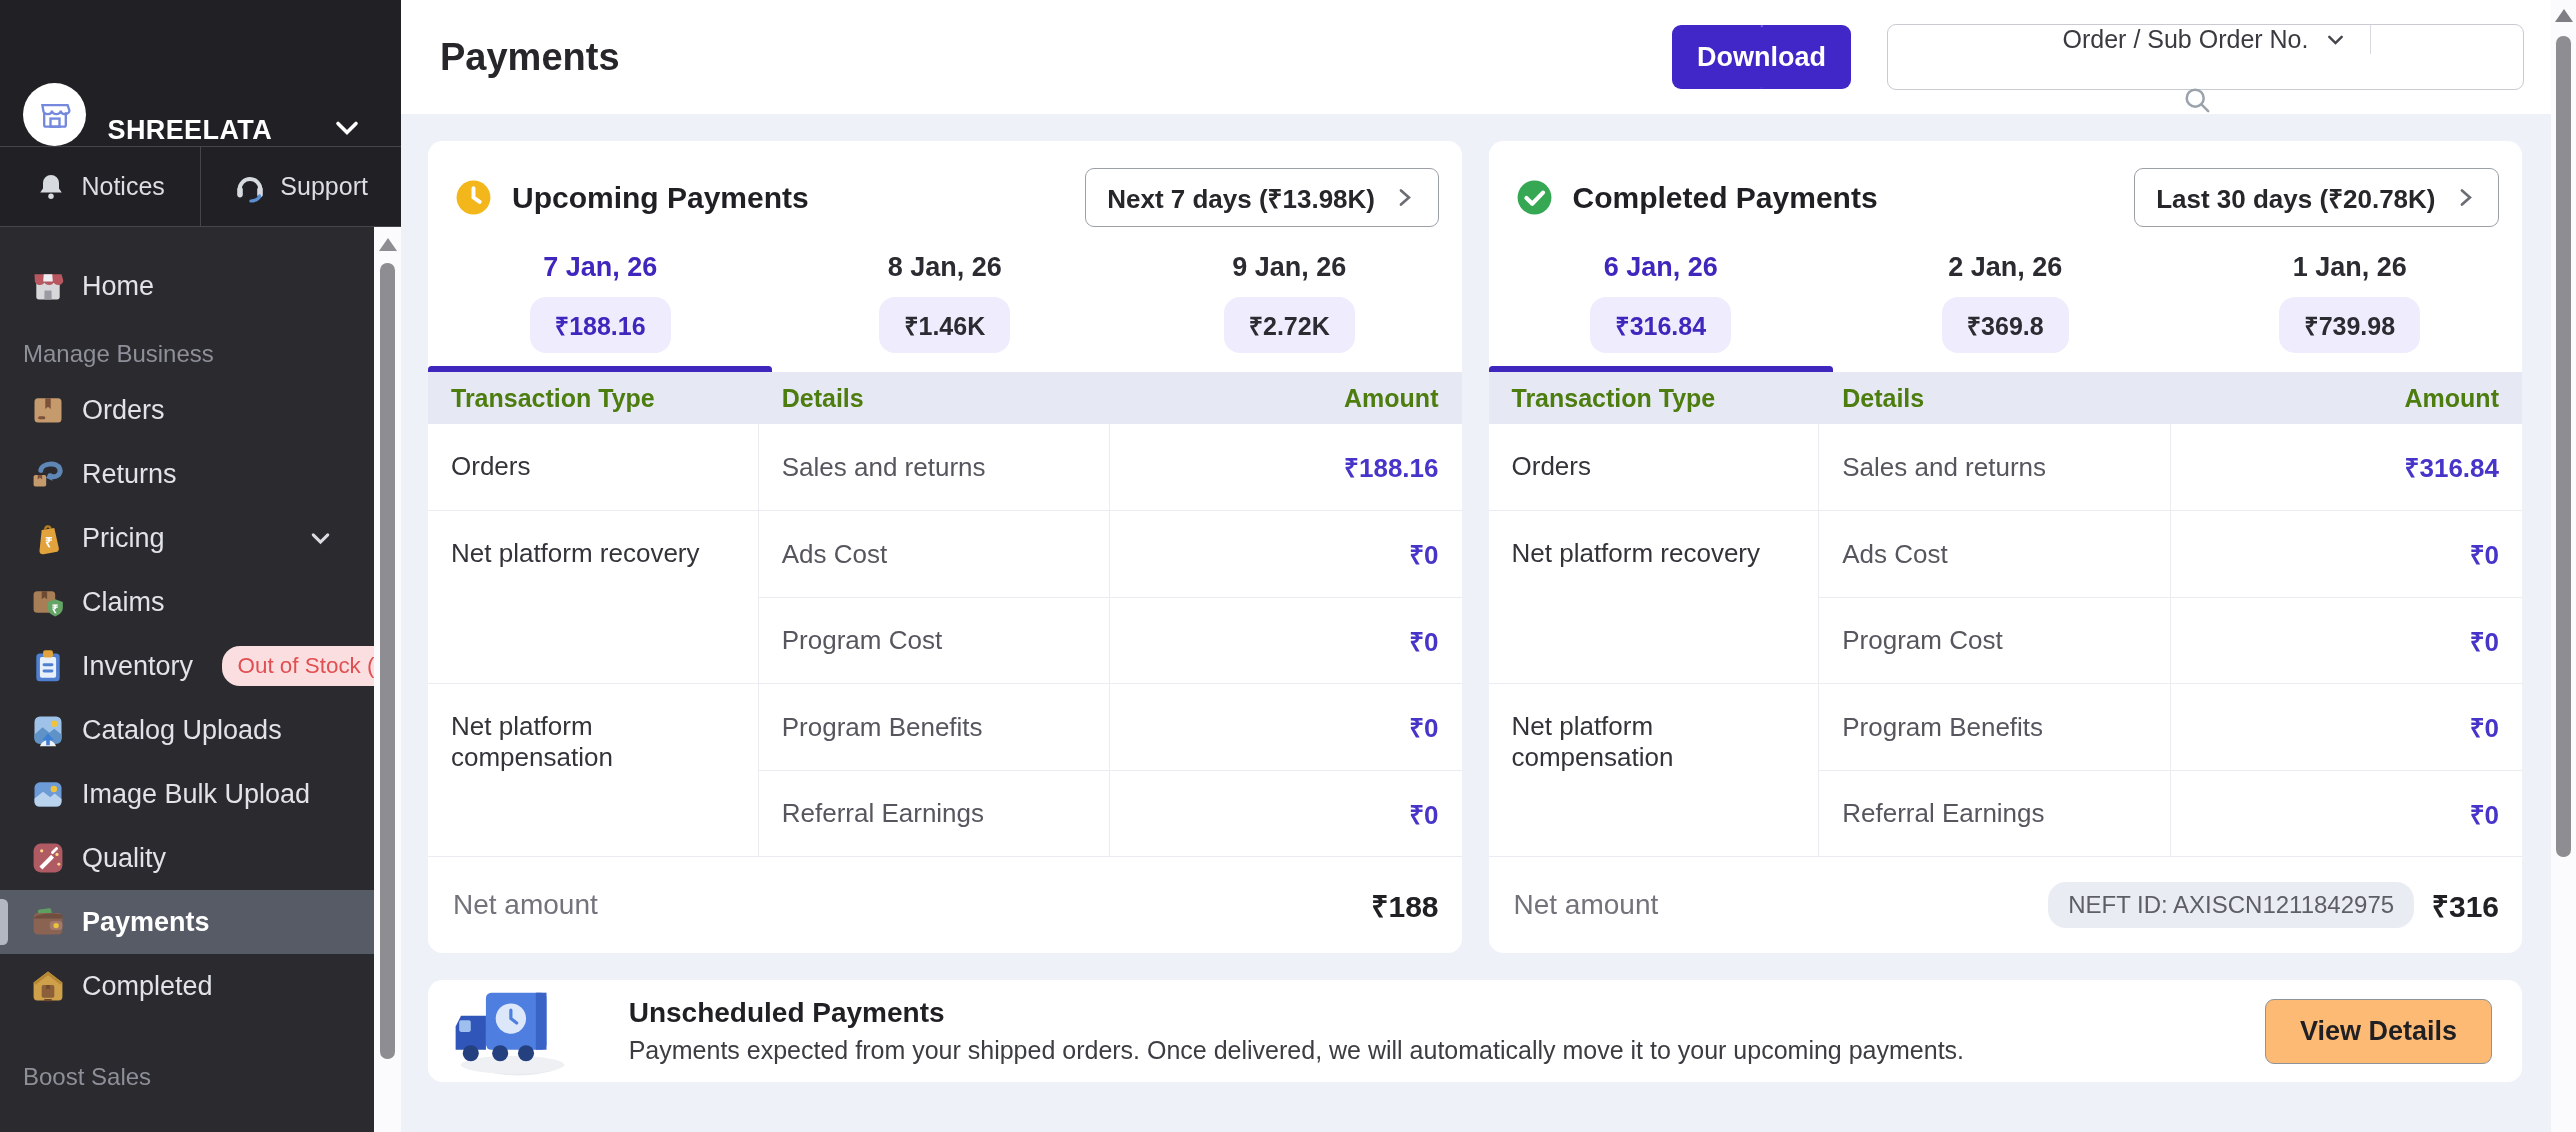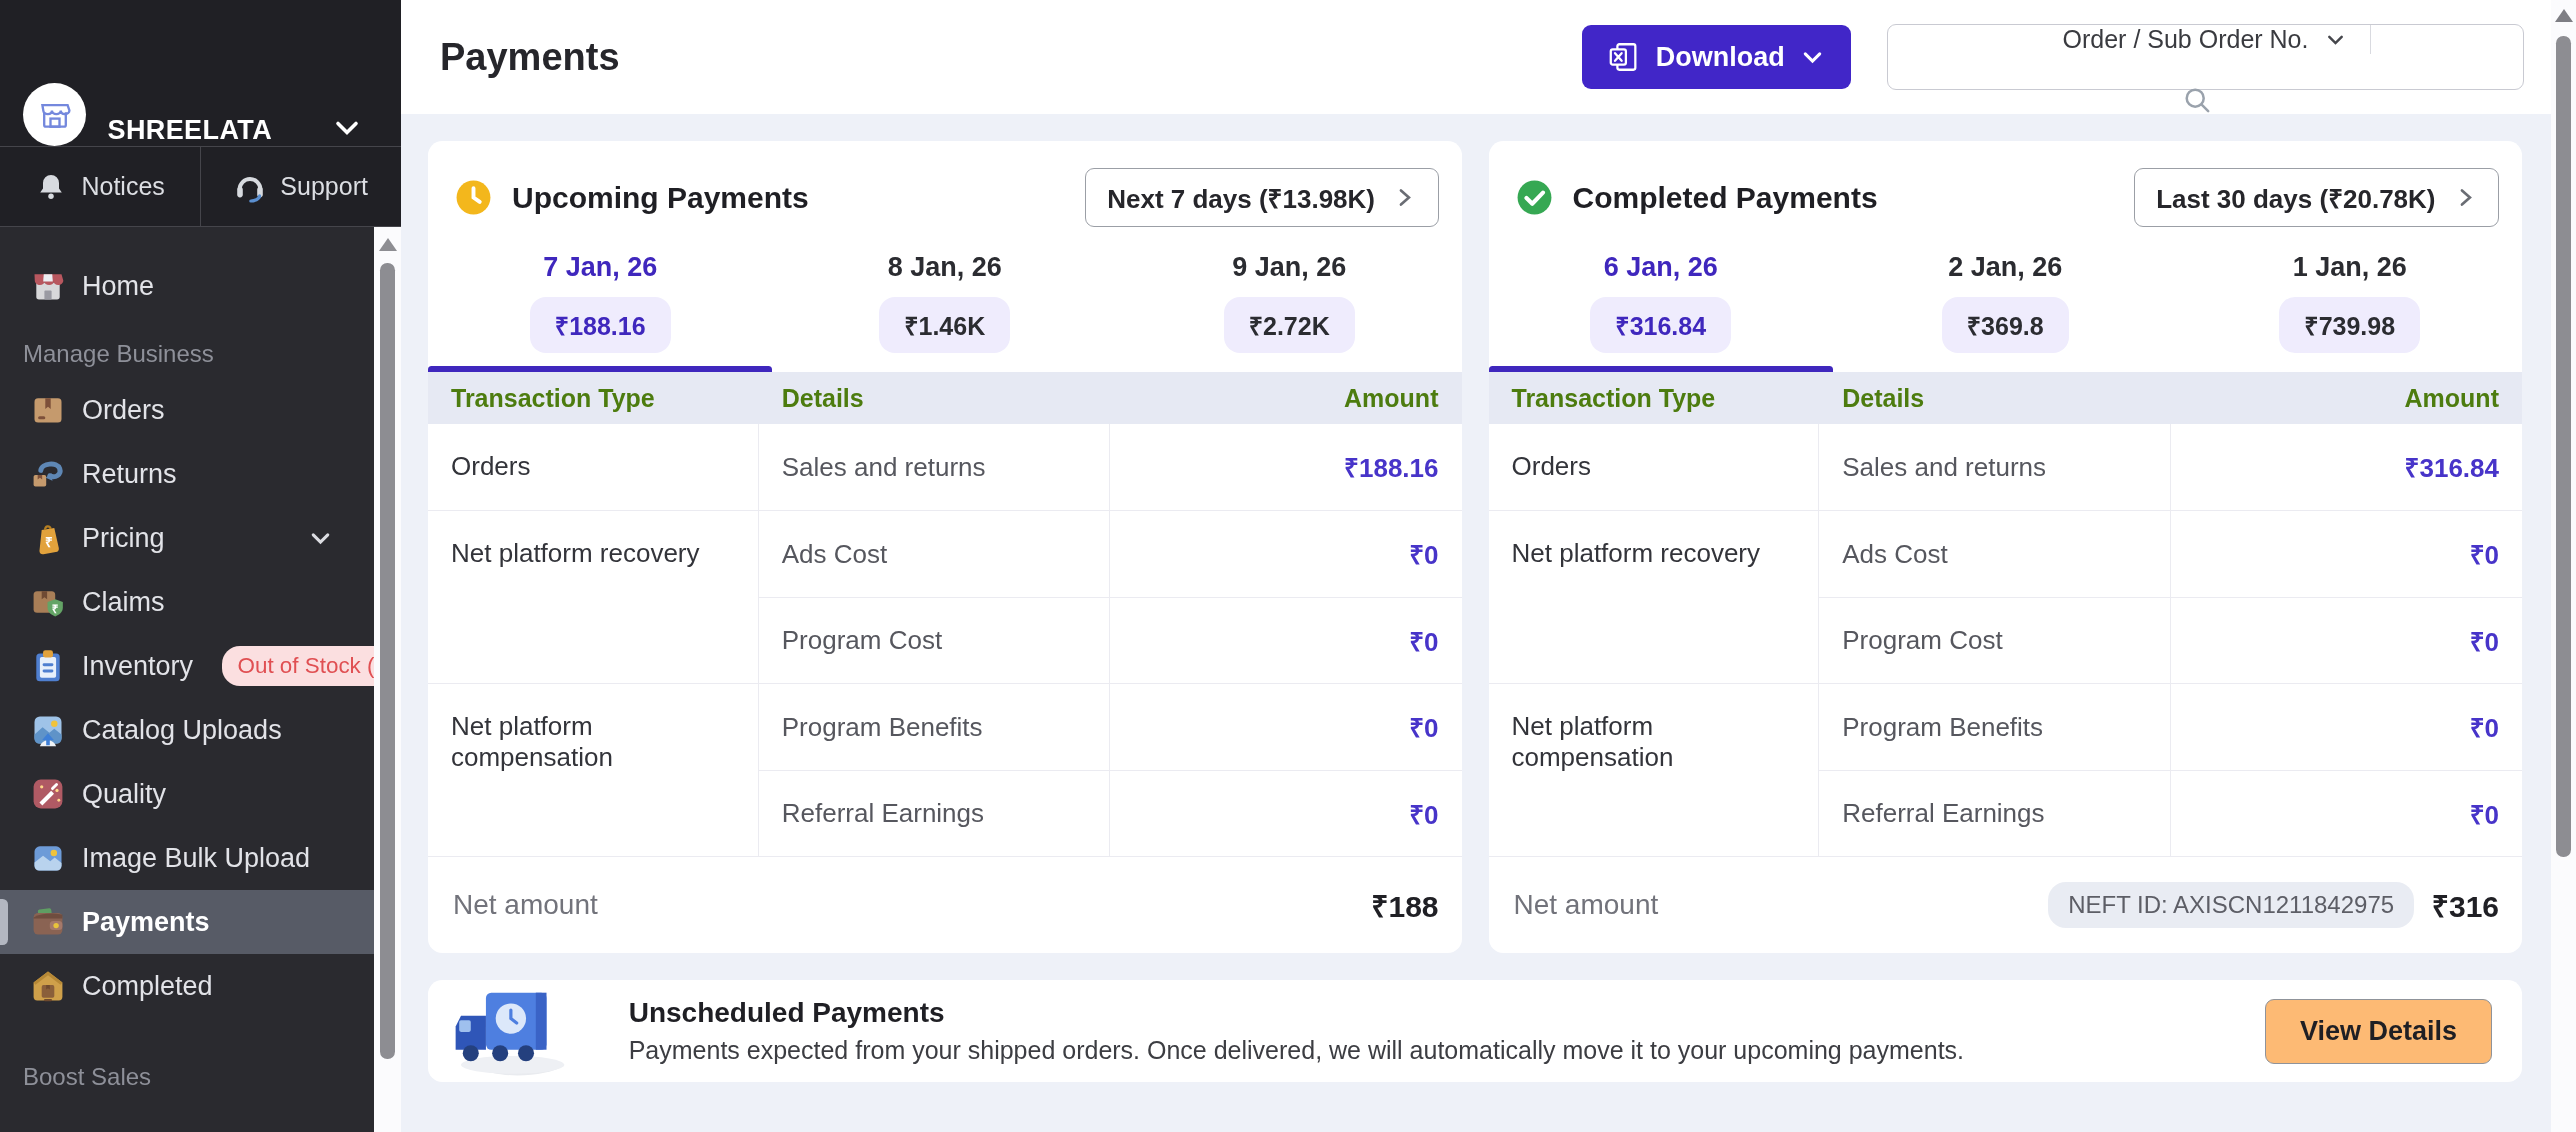--- a/index.html
+++ b/index.html
@@ -30,21 +30,21 @@
   .badge { margin-left:12.5px; background:#fbdfe0; color:#e04f52; font-size:22.4px; padding:7.2px 16px; border-radius:18px; white-space:nowrap; }
 
   .sb-scroll { width:27px; background:#fbfbfd; position:relative; flex:0 0 27px; }
   .sb-up { position:absolute; top:10.7px; left:4.5px; width:0; height:0; border-left:9px solid transparent; border-right:9px solid transparent; border-bottom:13.4px solid #8d8d92; }
   .sb-thumb { position:absolute; top:36px; left:6.3px; width:14.3px; height:796px; background:#8d8d92; border-radius:7.2px; }
 
   
   .main { flex:1; display:flex; flex-direction:column; min-width:0; }
   .topbar { height:114px; background:#fff; display:flex; align-items:center; padding:0 52px 0 39px; }
   .topbar h1 { font-size:38px; font-weight:700; color:#26262b; margin-right:auto; }
-  .dl { display:flex; align-items:center; gap:14.3px; background:#4126c8; border:none; color:#fff; font-family:inherit; font-size:27px; font-weight:700; height:64px; padding:0 25px; border-radius:9px; cursor:pointer; }
+  .dl { display:flex; align-items:center; gap:14.3px; background:#4126c8; border:none; color:#fff; font-family:inherit; font-size:27px; font-weight:700; height:64px; padding:0 25px; border-radius:9px; cursor:pointer;flex-direction:column; }
   .dl svg { display:block; }
   .searchgroup { display:flex; align-items:center; height:66px; width:637px; margin-left:36px; border:1.8px solid #c9cad2; border-radius:9px; background:#fff;flex-direction:column; }
   .filter { display:flex; align-items:center; gap:16px; padding:0 23px; height:100%; border-right:1.8px solid #d9dae0; font-size:25px; color:#3a3b40; cursor:pointer; white-space:nowrap; }
   .searchgroup input { flex:1; border:none; outline:none; height:100%; font-size:25px; padding:0 10.7px 0 18px; font-family:inherit; background:transparent; min-width:0; }
   .search-ic { margin-right:18px; display:flex; }
 
   .content { flex:1; background:#eef1f8; padding:27px 54px 0 27px; }
   .cards { display:flex; gap:27px; }
   .card { flex:1; background:#fff; border-radius:14.3px; overflow:hidden; }
   .card-head { display:flex; align-items:center; padding:27px 23px 9px 25px; }
@@ -220,40 +220,40 @@
                 <path d="M11 38a9.5 9.5 0 0118 0z" fill="#eef2f6"></path>
                 <path d="M20 23.5l6.5 7.5H22v6h-4v-6h-4.5z" fill="#3f7fd6"></path>
               </svg>
           </span>
           <span>Catalog Uploads</span>
         </div>
 
         <div class="nav-item">
           <span class="nicon">
             <svg viewBox="0 0 40 40">
+                <rect x="5" y="7" width="30" height="27" rx="6" fill="#6d9bd8"></rect>
+                <path d="M5 25l9.5-7.5 8 6 5-4 7.5 6V29a5 5 0 01-5 5H10a5 5 0 01-5-5z" fill="#b9d3ee"></path>
+                <circle cx="26.5" cy="14.5" r="3.6" fill="#f0c33c"></circle>
+              </svg>
+          </span>
+          <span>Image Bulk Upload</span>
+        </div>
+
+        <div class="nav-item">
+          <span class="nicon">
+            <svg viewBox="0 0 40 40">
                 <rect x="4" y="4" width="32" height="32" rx="8" fill="#b05a64"></rect>
                 <path d="M10.5 29.5l13-13 3.2 3.2-13 13z" fill="#fff"></path>
                 <path d="M25 14l4.5-4.5" stroke="#fff" stroke-width="3.2" stroke-linecap="round"></path>
                 <circle cx="30" cy="16" r="1.8" fill="#ffd98a"></circle>
                 <circle cx="13" cy="12" r="1.8" fill="#ffd98a"></circle>
                 <circle cx="32" cy="27" r="1.6" fill="#ffd98a"></circle>
               </svg>
           </span>
           <span>Quality</span>
-        </div>
-
-        <div class="nav-item">
-          <span class="nicon">
-            <svg viewBox="0 0 40 40">
-                <rect x="5" y="7" width="30" height="27" rx="6" fill="#6d9bd8"></rect>
-                <path d="M5 25l9.5-7.5 8 6 5-4 7.5 6V29a5 5 0 01-5 5H10a5 5 0 01-5-5z" fill="#b9d3ee"></path>
-                <circle cx="26.5" cy="14.5" r="3.6" fill="#f0c33c"></circle>
-              </svg>
-          </span>
-          <span>Image Bulk Upload</span>
         </div>
 
         <div class="nav-item active">
           <span class="nicon">
             <svg viewBox="0 0 40 40">
                 <rect x="9" y="5.5" width="15" height="9" rx="2" fill="#5f9e63" transform="rotate(-8 16 10)"></rect>
                 <rect x="4" y="10" width="32" height="24" rx="5" fill="#8a6353"></rect>
                 <path d="M4 15c9-5.5 22-5 32-3v4H4z" fill="#6f4d3f"></path>
                 <rect x="22" y="19" width="14" height="10" rx="4" fill="#a5796a"></rect>
                 <circle cx="29" cy="24" r="3" fill="#e8c33c"></circle>

